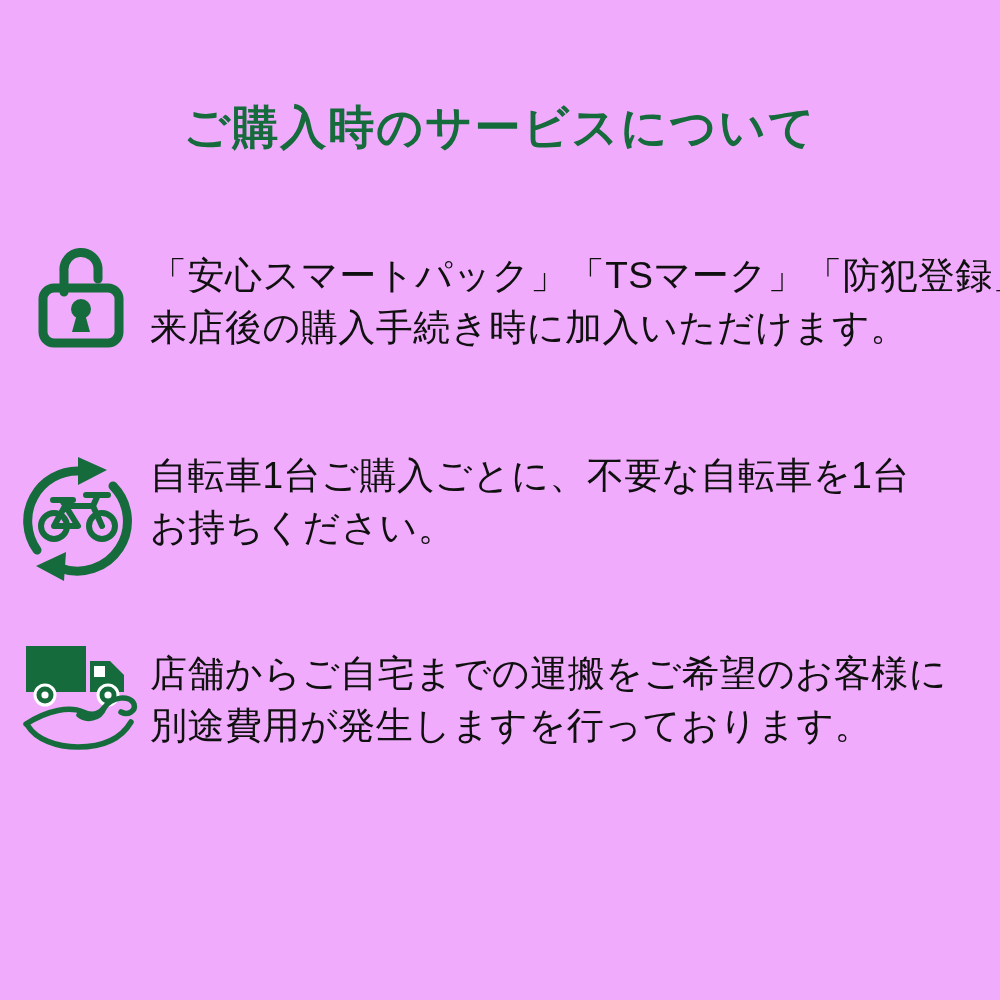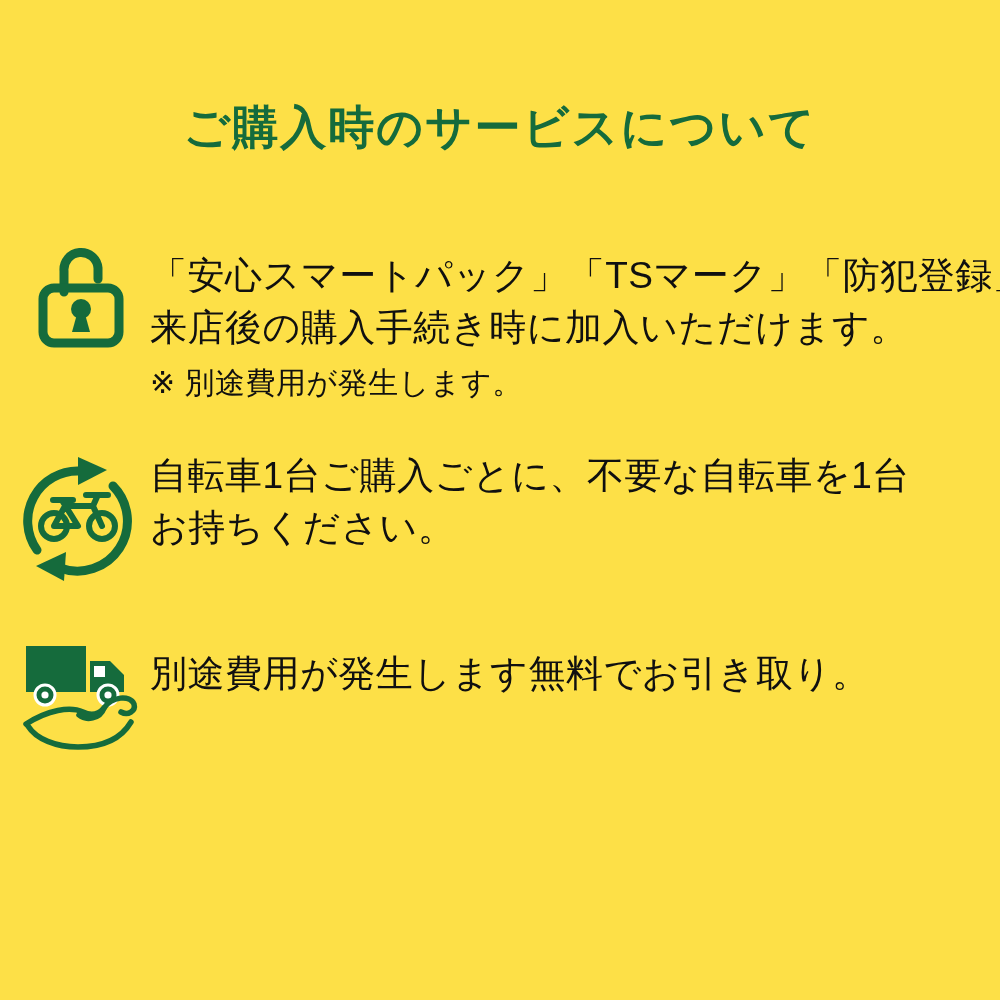--- a/index.html
+++ b/index.html
@@ -1,20 +1,20 @@
 <!DOCTYPE html>
 <html><head>
 <meta charset="utf-8">
 <style>
   html, body { margin: 0; padding: 0; background: #ffffff; }
   #canvas {
     position: relative;
     width: 1000px;
     height: 1000px;
-    background: #fde047;
+    background: #f0abfc;
     font-family: "Liberation Sans", "DejaVu Sans", sans-serif;
     color: #101010;
     overflow: hidden;
   }
   .title {
     position: absolute;
     top: 96px;
     left: 0;
     width: 100%;
     margin: 0;
@@ -62,21 +62,20 @@
       <svg viewBox="0 0 86 102" width="86" height="102" aria-hidden="true">
         <path d="M26 46 L26 25 A17 17 0 0 1 60 22 L60 33" fill="none" stroke="#156B3C" stroke-width="9" stroke-linecap="round"></path>
         <rect x="5" y="42" width="76" height="55" rx="11" fill="none" stroke="#156B3C" stroke-width="9"></rect>
         <circle cx="43" cy="63" r="10" fill="#156B3C"></circle>
         <path d="M39 68 L34 86 L52 86 L47 68 Z" fill="#156B3C"></path>
       </svg>
     </span>
     <div class="text">
       <p class="line"><span>「安心スマートパック」「TSマーク」「防犯登録」は、</span></p>
       <p class="line"><span class="bold">来店後の購入手続き時に加入</span><span>いただけます。</span></p>
-      <p class="note">※ 別途費用が発生します。</p>
     </div>
   </section>
 
   <section class="section sec2">
     <span class="icon icon-bike">
       <svg viewBox="0 0 114 138" width="114" height="138" aria-hidden="true">
 
         <path d="M17 102 A50 50 0 0 1 60 23" fill="none" stroke="#156B3C" stroke-width="9" stroke-linecap="round"></path>
         <path d="M58 9 L87 22 L58 37 Z" fill="#156B3C"></path>
         <path d="M93 38 A50 50 0 0 1 40 120" fill="none" stroke="#156B3C" stroke-width="9" stroke-linecap="round"></path>
@@ -105,17 +104,18 @@
         <circle cx="25" cy="55" r="3.6" fill="#ffffff"></circle>
         <circle cx="88" cy="55" r="10" fill="#156B3C" stroke="#ffffff" stroke-width="3"></circle>
         <circle cx="88" cy="55" r="3.6" fill="#ffffff"></circle>
 
         <path d="M6 84 C 28 70, 50 66, 63 72 C 71 76, 78 75, 84 68 C 80 79, 66 81, 59 75" fill="none" stroke="#156B3C" stroke-width="5.5" stroke-linecap="round" stroke-linejoin="round"></path>
         <path d="M84 68 C 92 56, 110 55, 114 64 C 116 71, 108 76, 101 72" fill="none" stroke="#156B3C" stroke-width="5.5" stroke-linecap="round"></path>
         <path d="M8 86 C 16 99, 36 107, 58 107 C 82 107, 101 99, 111 82" fill="none" stroke="#156B3C" stroke-width="5.5" stroke-linecap="round"></path>
       </svg>
     </span>
     <div class="text">
-      <p class="line"><span class="bold">別途費用が発生します</span><span>無料でお引き取り。</span></p>
+      <p class="line"><span>店舗からご自宅までの運搬をご希望のお客様に</span></p>
+      <p class="line"><span class="bold">別途費用が発生します</span><span>を行っております。</span></p>
     </div>
   </section>
 
 </div>
 
 </body></html>

